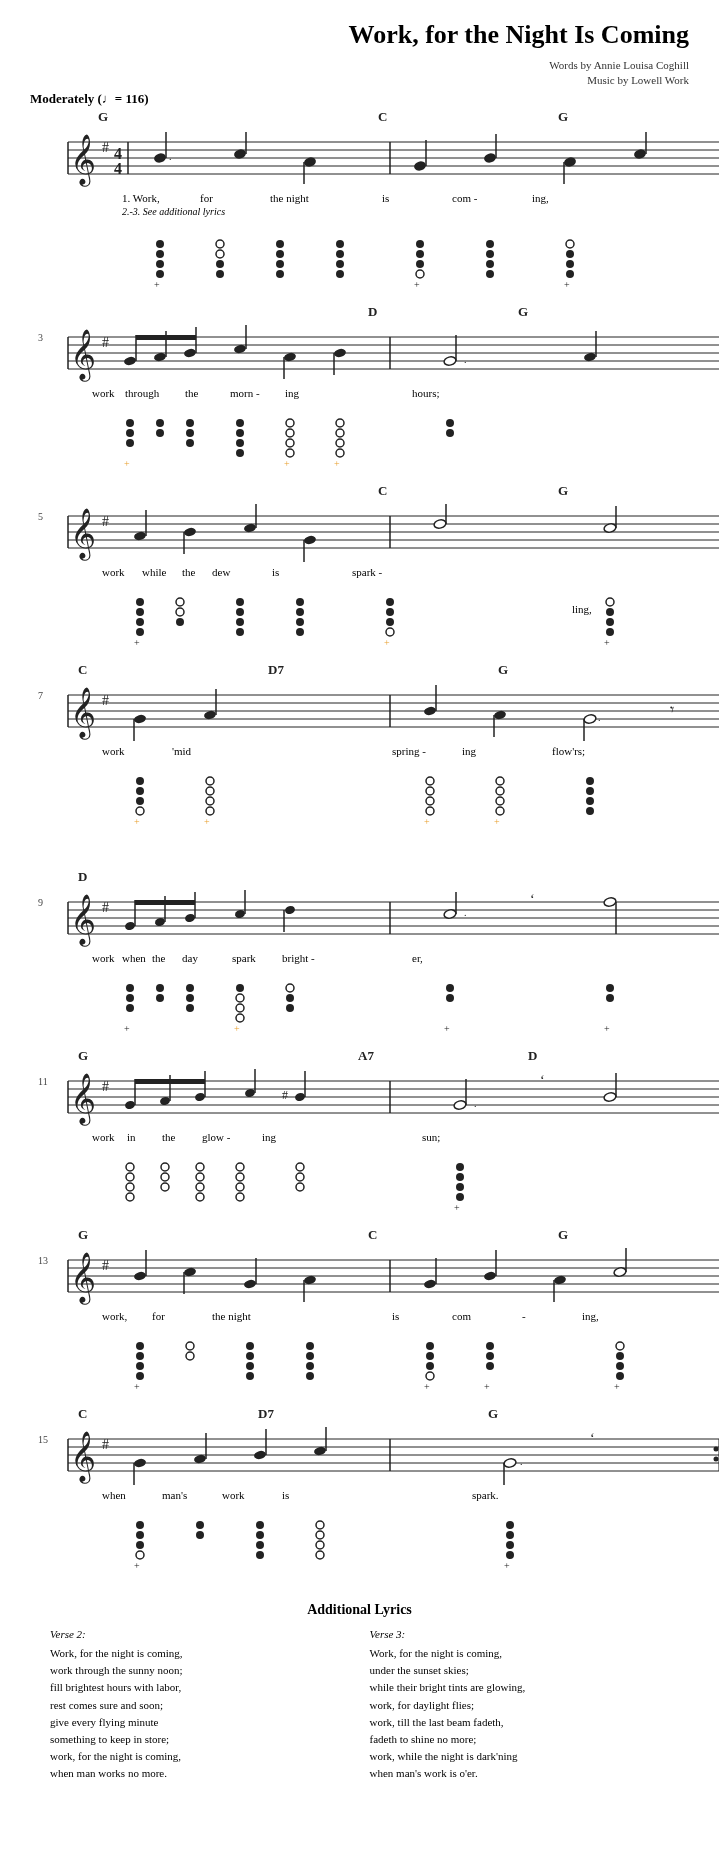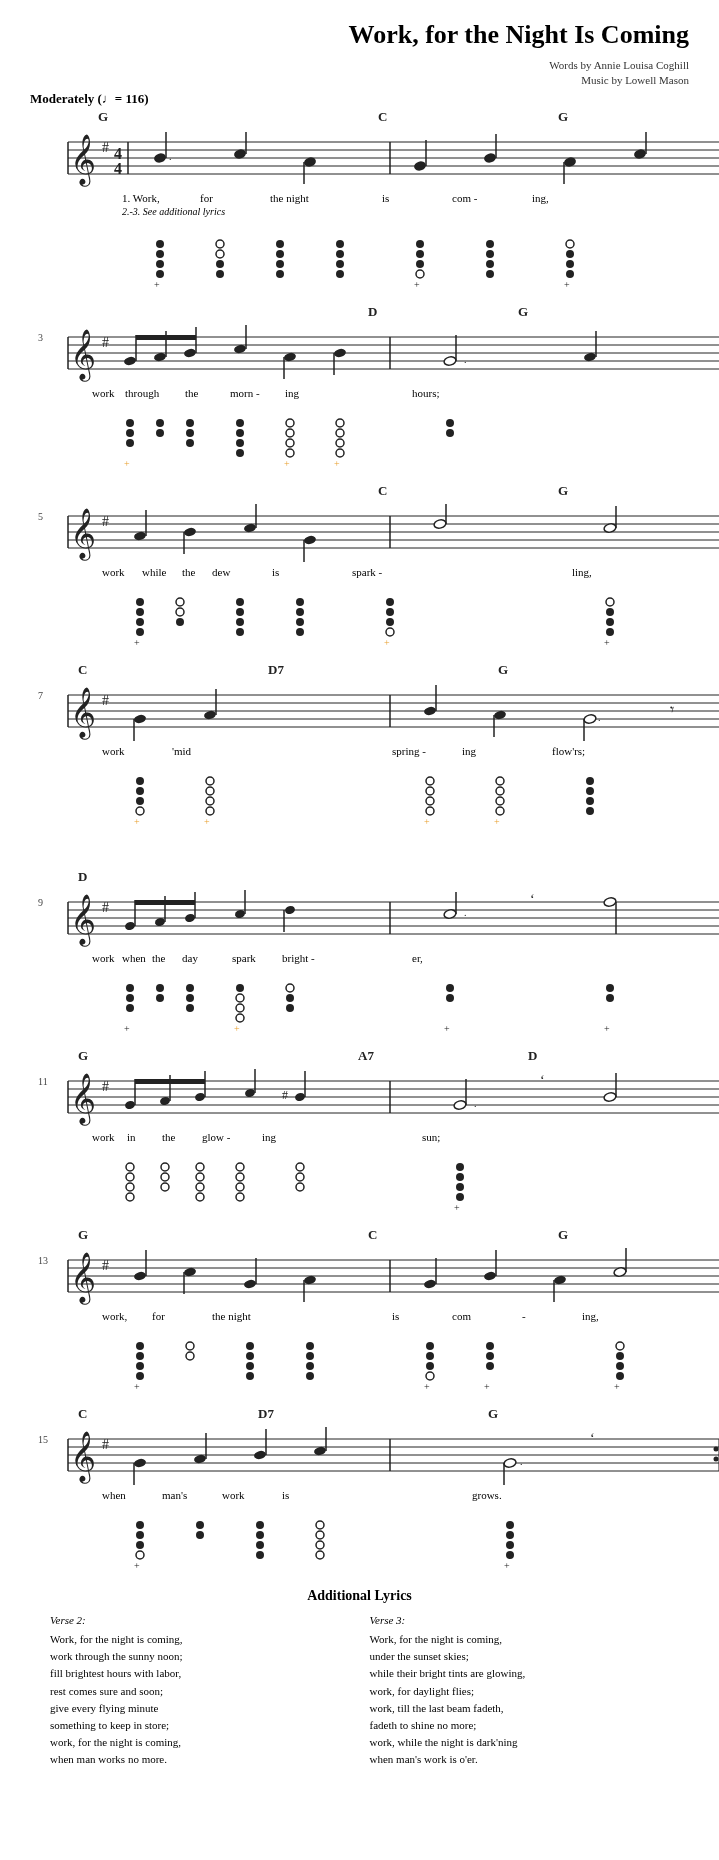--- a/index.html
+++ b/index.html
@@ -33,21 +33,21 @@
     .tempo-line {
       font-size: 13px;
       font-weight: bold;
       margin-bottom: 2px;
     }
     .staff-section {
       margin-bottom: 10px;
       position: relative;
     }
     .additional-lyrics {
-      margin-top: 12px;
+      margin-top: 26px;
       padding: 0 20px;
     }
     .additional-lyrics h3 {
       text-align: center;
       font-size: 14px;
       font-weight: bold;
       margin-bottom: 8px;
     }
     .lyrics-columns {
       display: flex;
@@ -94,21 +94,21 @@
   </style>
 </head>
 <body>
 
 <div class="page">
 
   <div class="title">Work, for the Night Is Coming</div>
 
   <div class="credits">
     <div>Words by Annie Louisa Coghill</div>
-    <div>Music by Lowell Mason</div>
+    <div>Music by Lowell Work</div>
   </div>
 
   <div class="staff-section">
     <div style="display:flex; align-items:center; margin-bottom:1px;">
       <span class="tempo-line">Moderately (♩= 116)</span>
     </div>
     <div style="position:relative;">
 
       <svg width="660" height="12" style="display:block; margin-left:38px;">
         <text x="30" y="11" class="chord-text">G</text>
@@ -330,21 +330,21 @@
       <line x1="586" y1="32" x2="586" y2="10" class="stem"></line>
       <line x1="698" y1="20" x2="698" y2="52" class="barline"></line>
     </svg>
     <div style="position:relative; height:20px; padding-left:38px; font-size:11px;">
       <span style="position:absolute; left:72px;">work</span>
       <span style="position:absolute; left:112px;">while</span>
       <span style="position:absolute; left:152px;">the</span>
       <span style="position:absolute; left:182px;">dew</span>
       <span style="position:absolute; left:242px;">is</span>
       <span style="position:absolute; left:322px;">spark -</span>
-      <span style="position:absolute; left:542px;">ling,</span>
+      <span style="position:absolute; left:542px;margin-top:37px;">ling,</span>
     </div>
     <div style="padding-left:38px; margin-top:8px;">
       <svg width="660" height="55">
         <circle cx="72" cy="8" r="4" fill="#222"></circle>
         <circle cx="72" cy="18" r="4" fill="#222"></circle>
         <circle cx="72" cy="28" r="4" fill="#222"></circle>
         <circle cx="72" cy="38" r="4" fill="#222"></circle>
         <circle cx="112" cy="8" r="4" fill="#fff" stroke="#222" stroke-width="1.5"></circle>
         <circle cx="112" cy="18" r="4" fill="#fff" stroke="#222" stroke-width="1.5"></circle>
         <circle cx="112" cy="28" r="4" fill="#222"></circle>
@@ -724,21 +724,21 @@
       <line x1="690" y1="20" x2="690" y2="52" style="stroke:#222; stroke-width:3;"></line>
       <line x1="695" y1="20" x2="695" y2="52" style="stroke:#222; stroke-width:1;"></line>
       <circle cx="686" cy="30" r="2.5" fill="#222"></circle>
       <circle cx="686" cy="40" r="2.5" fill="#222"></circle>
     </svg>
     <div style="position:relative; height:20px; padding-left:38px; font-size:11px;">
       <span style="position:absolute; left:72px;">when</span>
       <span style="position:absolute; left:132px;">man's</span>
       <span style="position:absolute; left:192px;">work</span>
       <span style="position:absolute; left:252px;">is</span>
-      <span style="position:absolute; left:442px;">grows.</span>
+      <span style="position:absolute; left:442px;">spark.</span>
     </div>
     <div style="padding-left:38px; margin-top:8px;">
       <svg width="660" height="55">
         <circle cx="72" cy="8" r="4" fill="#222"></circle>
         <circle cx="72" cy="18" r="4" fill="#222"></circle>
         <circle cx="72" cy="28" r="4" fill="#222"></circle>
         <circle cx="72" cy="38" r="4" fill="#fff" stroke="#222" stroke-width="1.5"></circle>
         <circle cx="132" cy="8" r="4" fill="#222"></circle>
         <circle cx="132" cy="18" r="4" fill="#222"></circle>
         <circle cx="192" cy="8" r="4" fill="#222"></circle>

